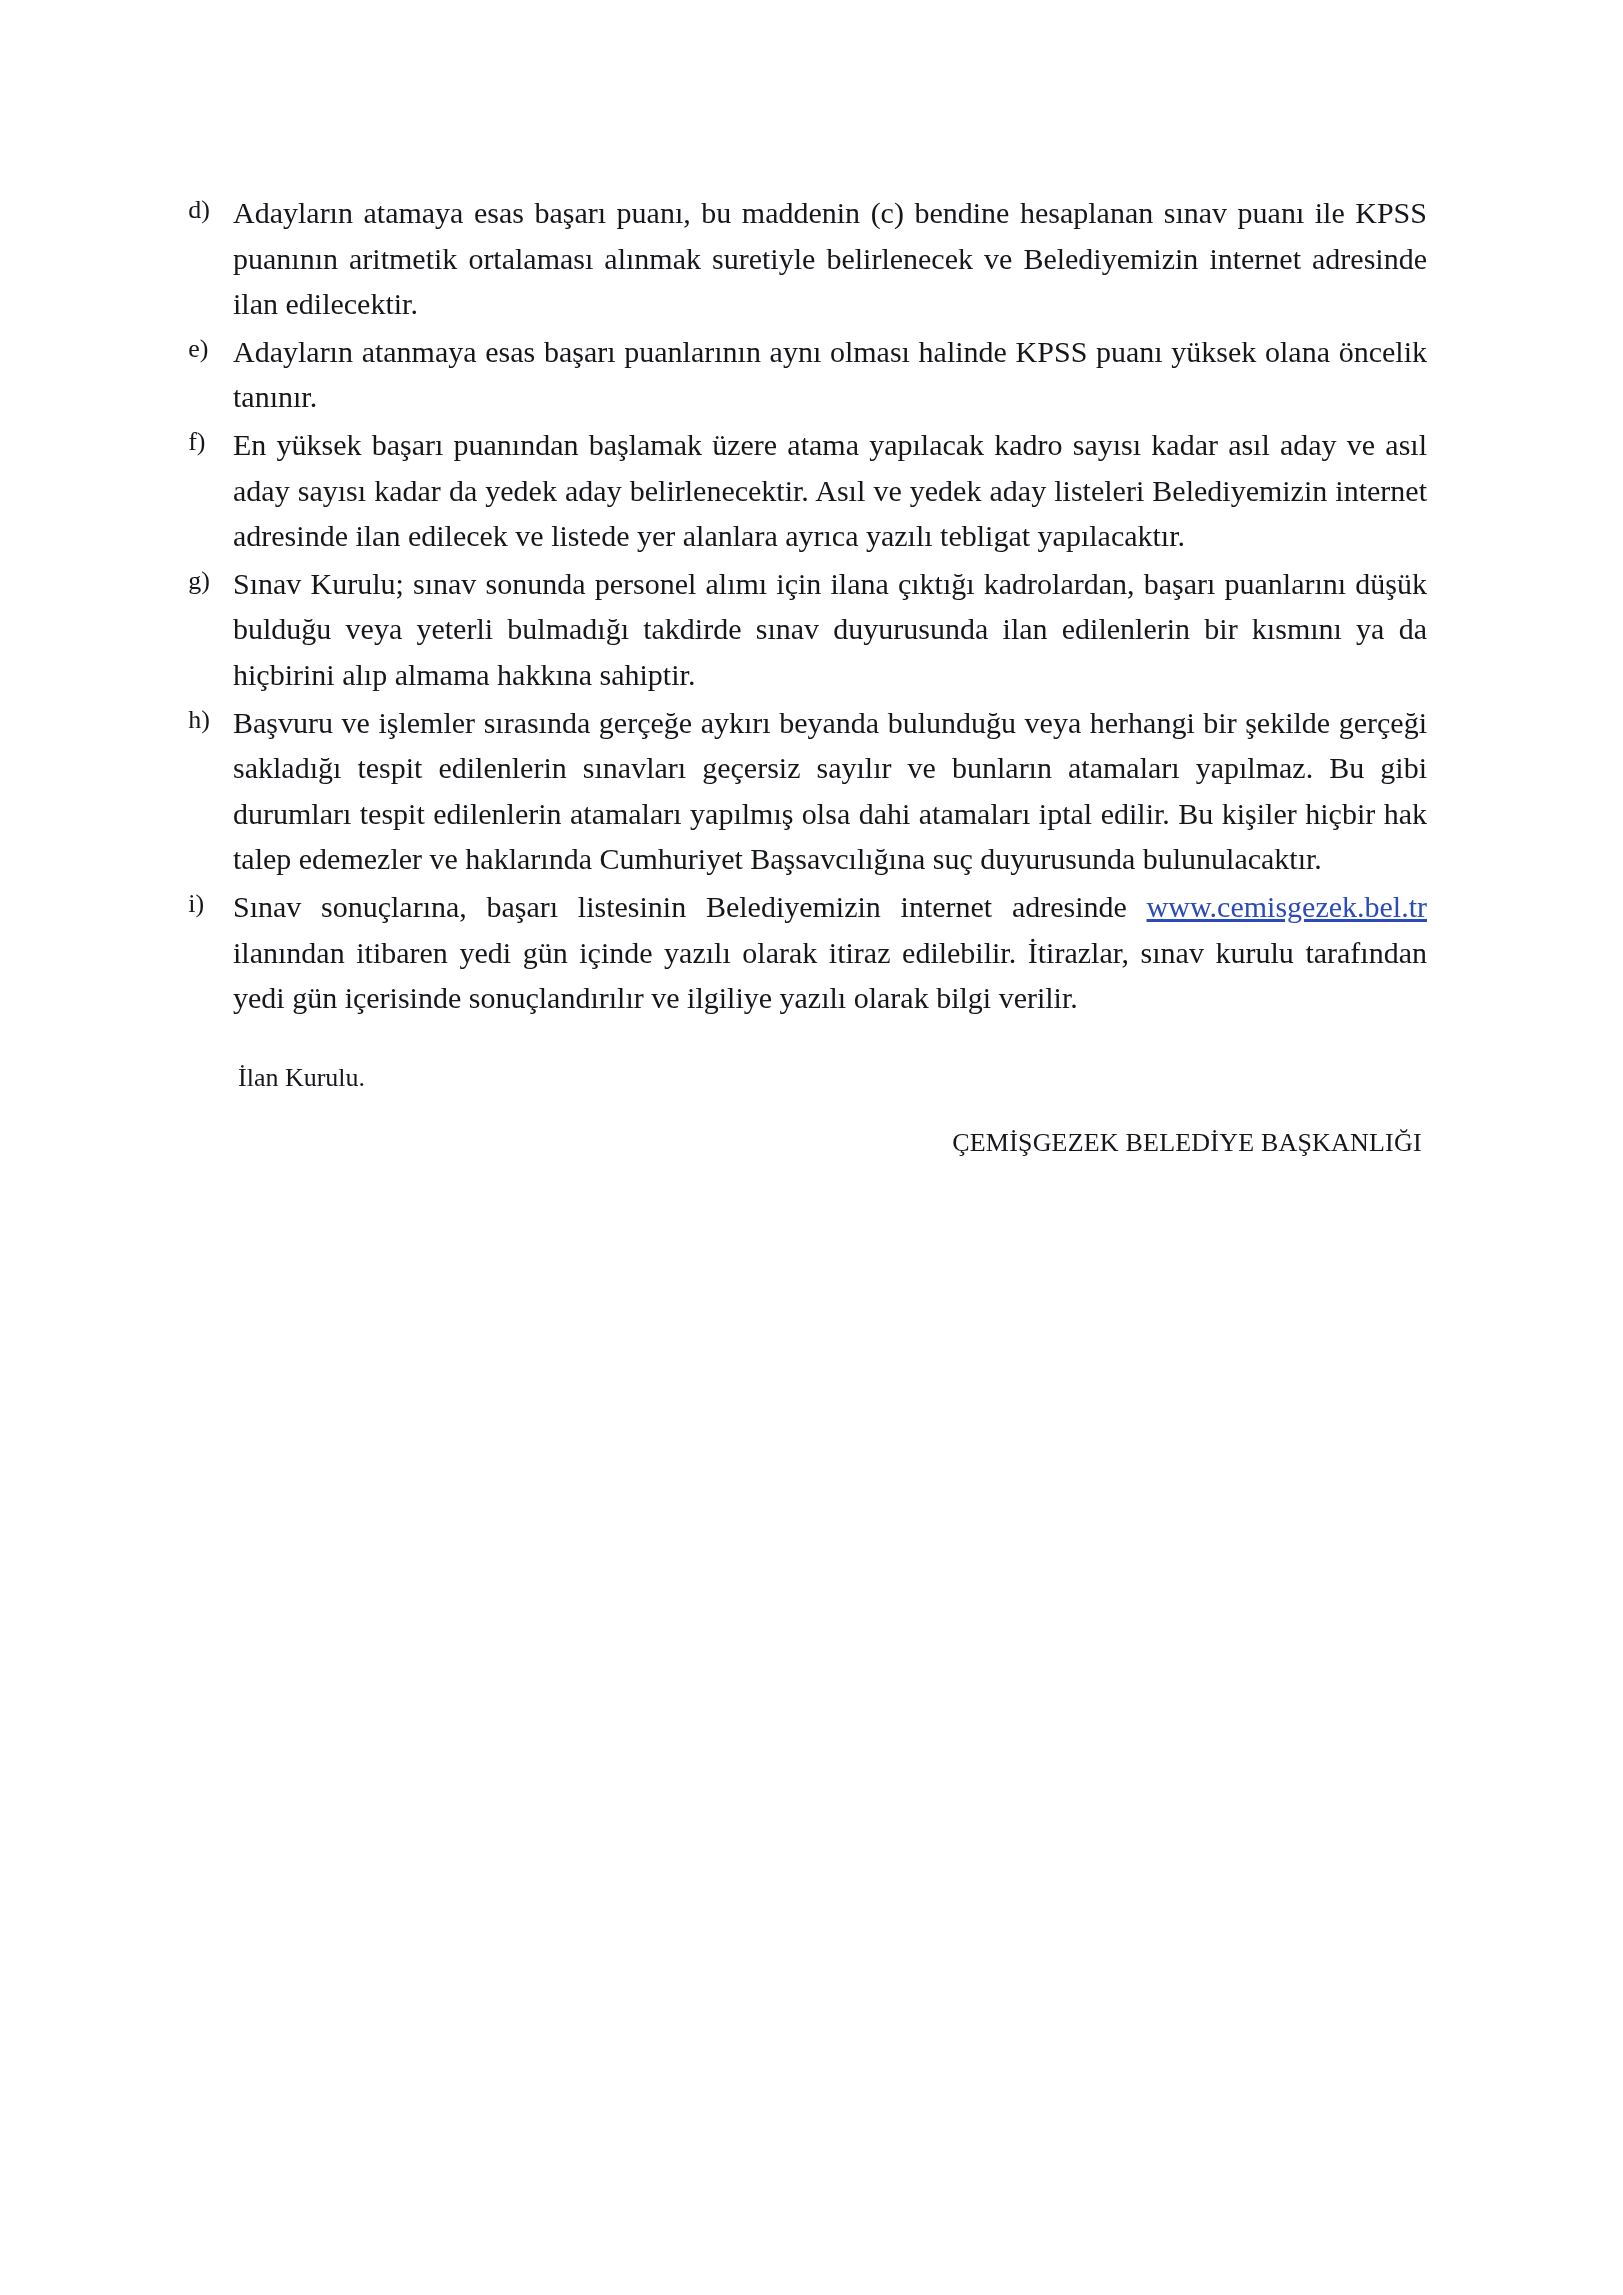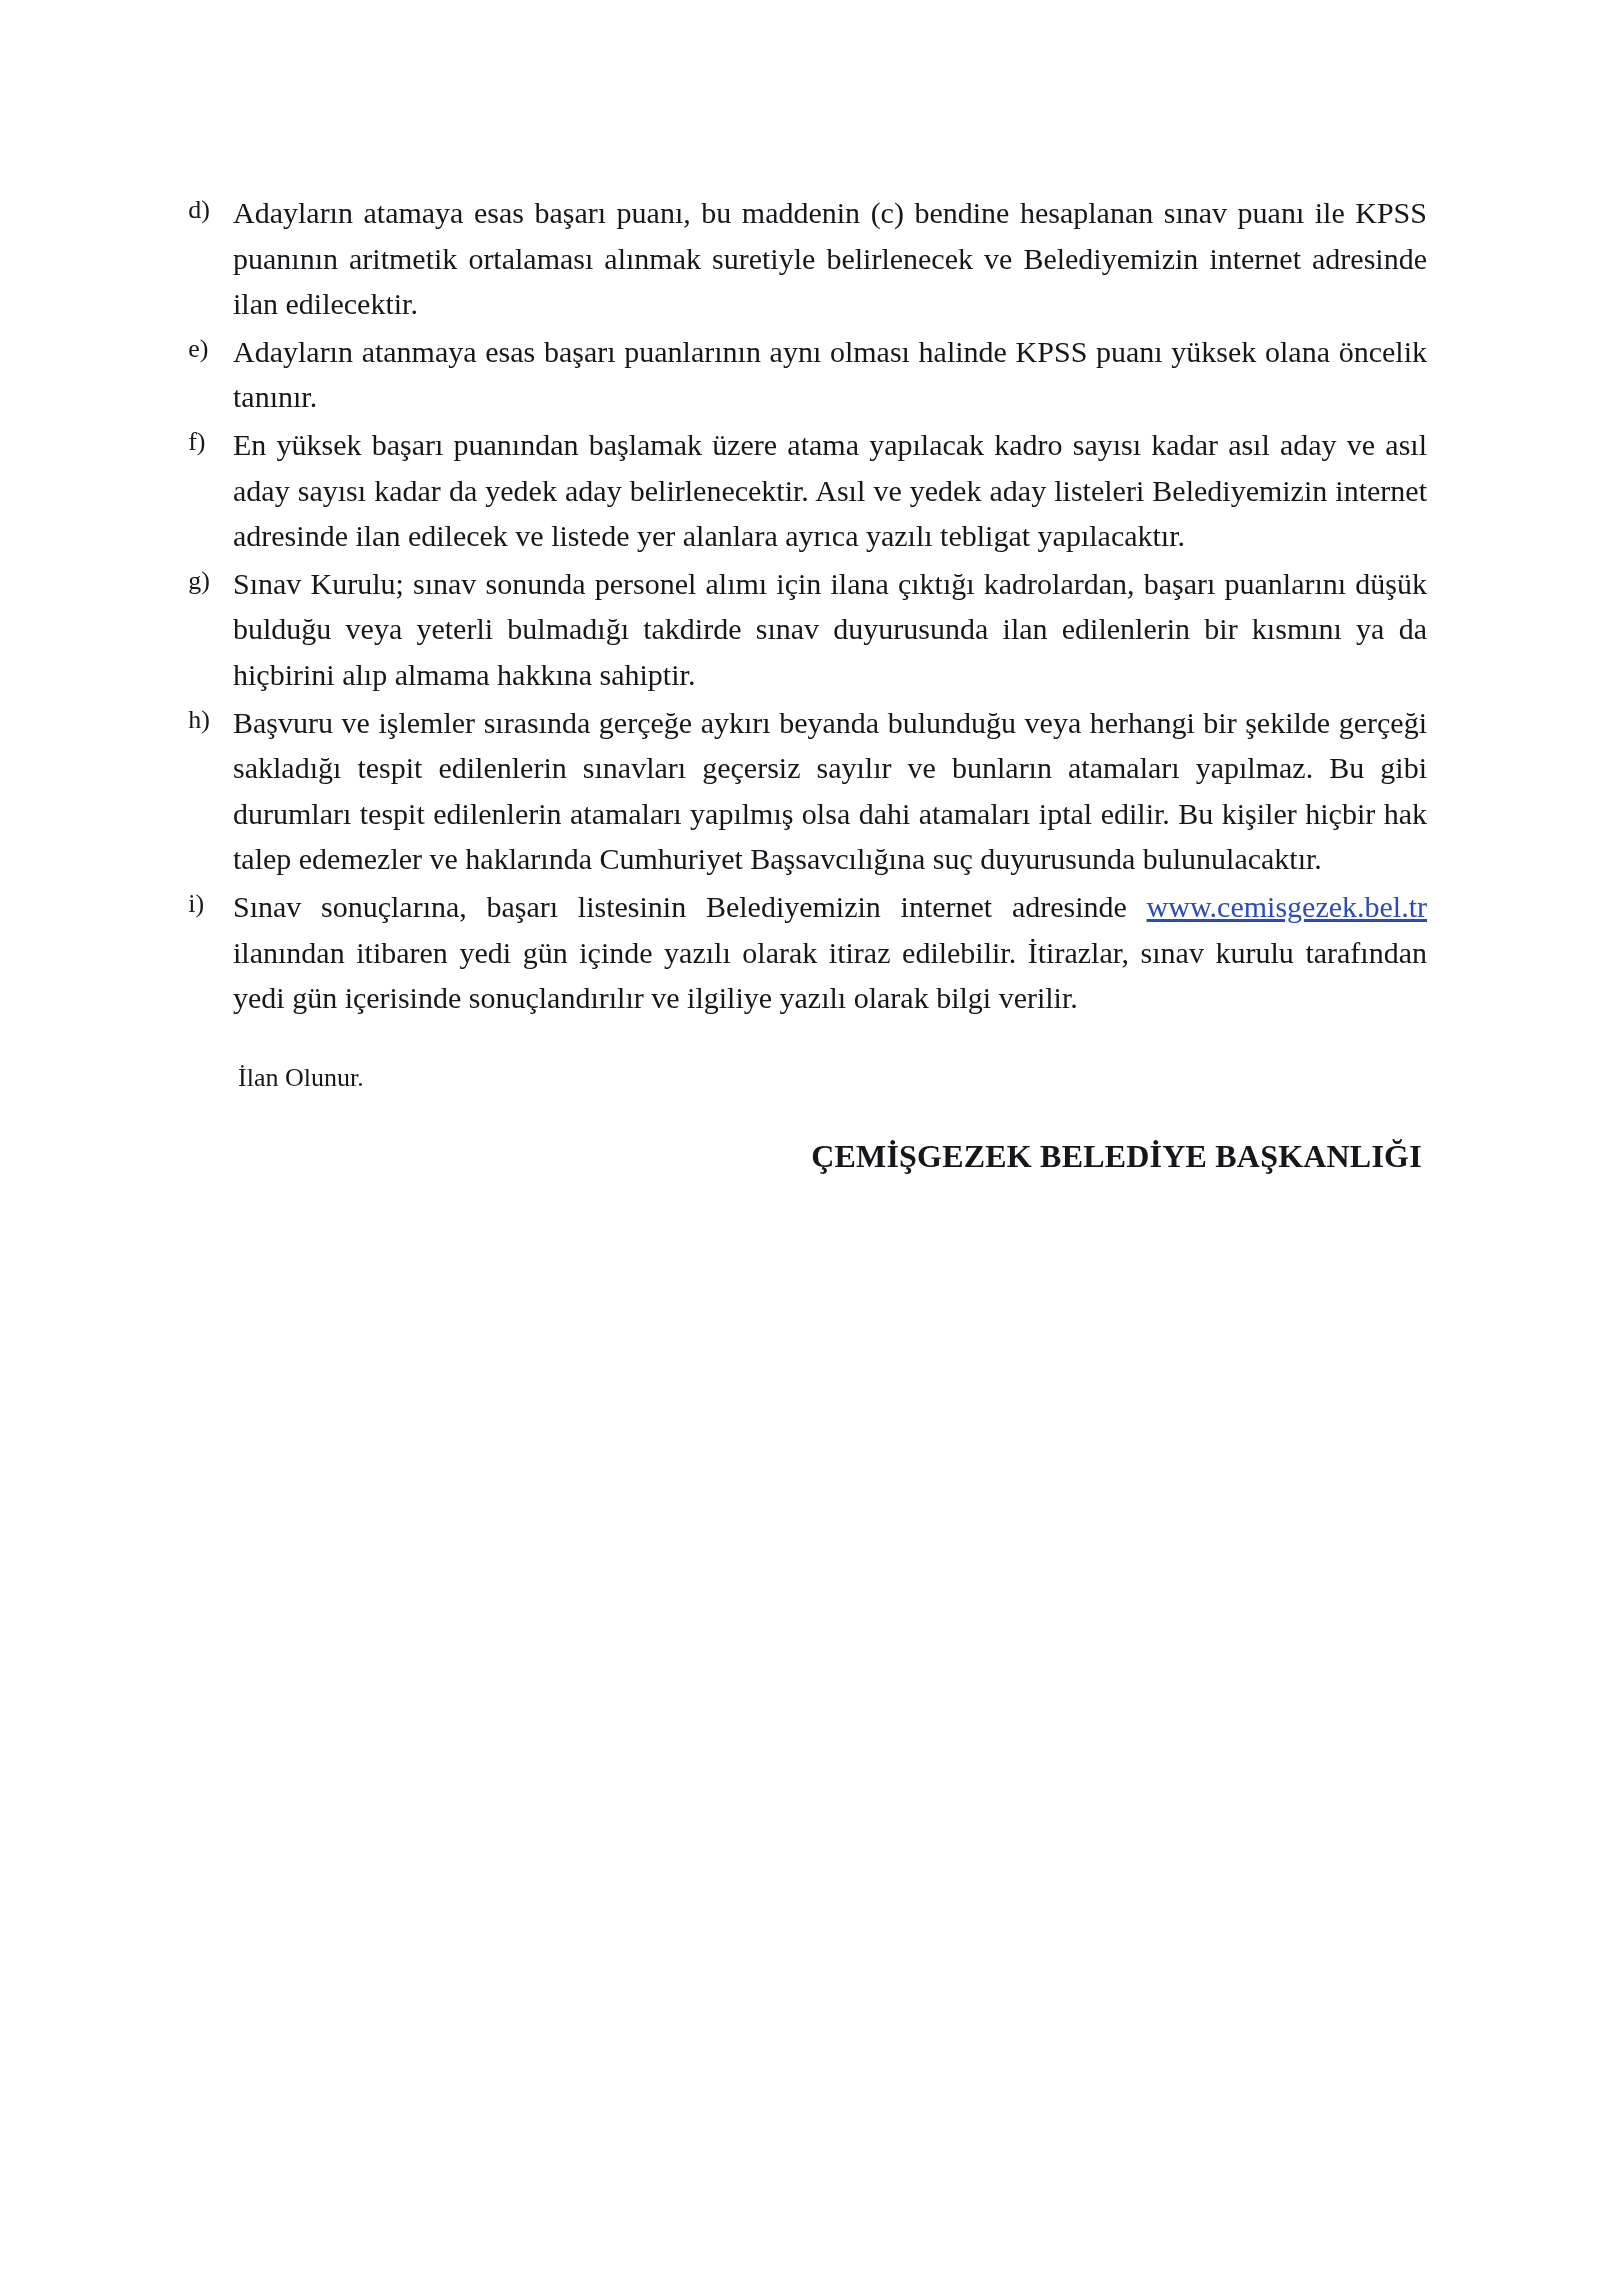--- a/index.html
+++ b/index.html
@@ -60,25 +60,25 @@
     text-decoration: underline;
     text-underline-offset: 2px;
   }
   .closing {
     margin-top: 37px;
     padding-left: 55px;
     font-size: 26px;
     line-height: 1.52;
   }
   .signature {
-    margin-top: 35px;
+    margin-top: 26px;
     text-align: right;
     padding-right: 5.2px;
-    font-weight: bold;
-    font-size: 32px;
+    font-weight: normal;
+    font-size: 26px;
     letter-spacing: 0.2px;
   }
 </style>
 </head>
 <body>
 
 <div class="page">
   <div class="doc-body">
 
     <ol class="clause-list">
@@ -108,19 +108,19 @@
         <span class="clause-text">Başvuru ve işlemler sırasında gerçeğe aykırı beyanda bulunduğu veya herhangi bir şekilde gerçeği sakladığı tespit edilenlerin sınavları geçersiz sayılır ve bunların atamaları yapılmaz. Bu gibi durumları tespit edilenlerin atamaları yapılmış olsa dahi atamaları iptal edilir. Bu kişiler hiçbir hak talep edemezler ve haklarında Cumhuriyet Başsavcılığına suç duyurusunda bulunulacaktır.</span>
       </li>
 
       <li>
         <span class="marker">i)</span>
         <span class="clause-text"><span>Sınav sonuçlarına, başarı listesinin Belediyemizin internet adresinde </span><a class="doc-link" href="#" style="color: rgb(42, 75, 184);">www.cemisgezek.bel.tr</a><span> ilanından itibaren yedi gün içinde yazılı olarak itiraz edilebilir. İtirazlar, sınav kurulu tarafından yedi gün içerisinde sonuçlandırılır ve ilgiliye yazılı olarak bilgi verilir.</span></span>
       </li>
 
     </ol>
 
-    <div class="closing">İlan Olunur.</div>
+    <div class="closing">İlan Kurulu.</div>
 
     <div class="signature">ÇEMİŞGEZEK BELEDİYE BAŞKANLIĞI</div>
 
   </div>
 </div>
 
 
 </body></html>

